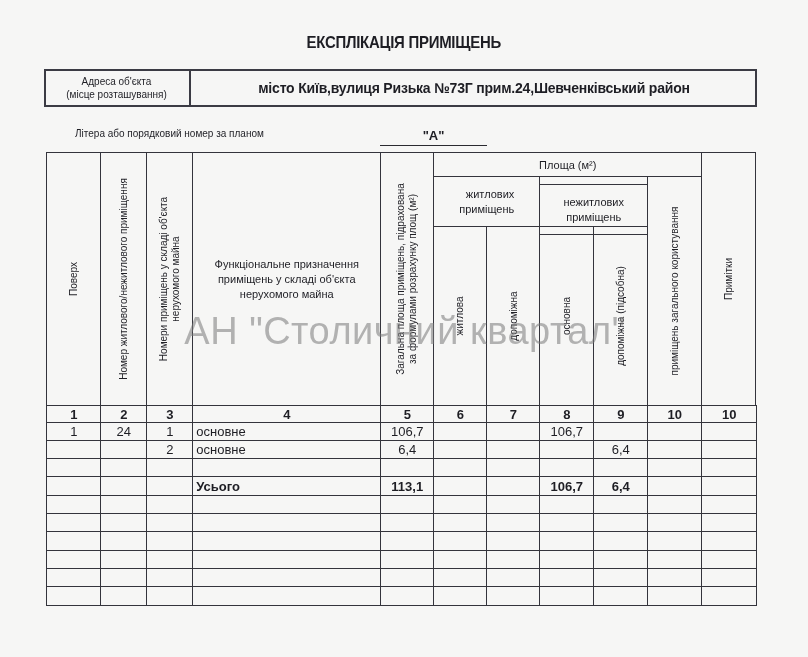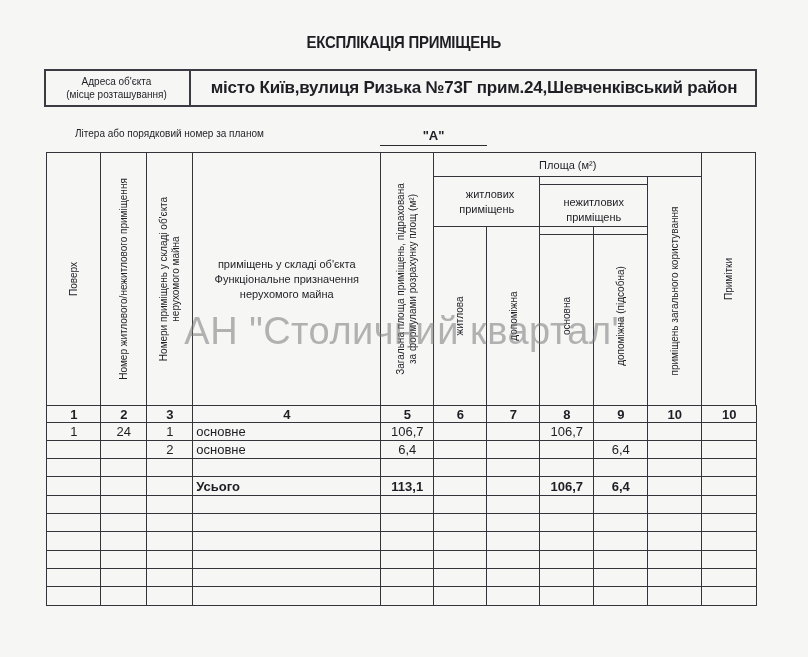--- a/index.html
+++ b/index.html
@@ -20,21 +20,21 @@
       border: 2px solid #3b3b44; box-sizing: border-box;
     }
     .addr-label {
       left: 44px; top: 69px; width: 147px; height: 38px;
       display: flex; align-items: center; justify-content: center; text-align: center;
       font-size: 10px; line-height: 13px; border-right: 2px solid #3b3b44; box-sizing: border-box;
     }
     .addr-value {
       left: 191px; top: 69px; width: 566px; height: 38px;
       display: flex; align-items: center; justify-content: center;
-      font-size: 17px; font-weight: bold; letter-spacing: -0.2px;
+      font-size: 14px; font-weight: bold; letter-spacing: -0.2px;
     }
     .litera-label { left: 75px; top: 128px; font-size: 10px; }
     .litera-value {
       left: 380px; top: 128px; width: 107px; text-align: center;
       font-size: 13px; font-weight: bold; border-bottom: 1.5px solid #2a2a30; padding-bottom: 2px;
     }
 
     
     .cell {
       position: absolute; box-sizing: border-box;
@@ -85,22 +85,22 @@
     <div class="vert" style="width:246px;">Номер житлового/нежитлового приміщення</div>
   </div>
   <div class="cell" style="left: 147px; top: 153px; width: 47px; height: 254px; position: absolute;">
     <div class="vert" style="width:246px;">
       <div>Номери приміщень у складі об'єкта</div>
       <div>нерухомого майна</div>
     </div>
   </div>
   <div class="cell" style="left:193px;top:153px;width:189px;height:254px;font-size:11px;line-height:15px;">
     <div>
+      <div>Функціональне призначення</div>
       <div>приміщень у складі об'єкта</div>
-      <div>Функціональне призначення</div>
       <div>нерухомого майна</div>
     </div>
   </div>
   <div class="cell" style="left: 381px; top: 153px; width: 54px; height: 254px; position: absolute;">
     <div class="vert" style="width:246px;">
       <div>Загальна площа приміщень, підрахована</div>
       <div>за формулами розрахунку площ (м²)</div>
     </div>
   </div>
   <div class="cell" style="left:434px;top:153px;width:269px;height:25px;">

